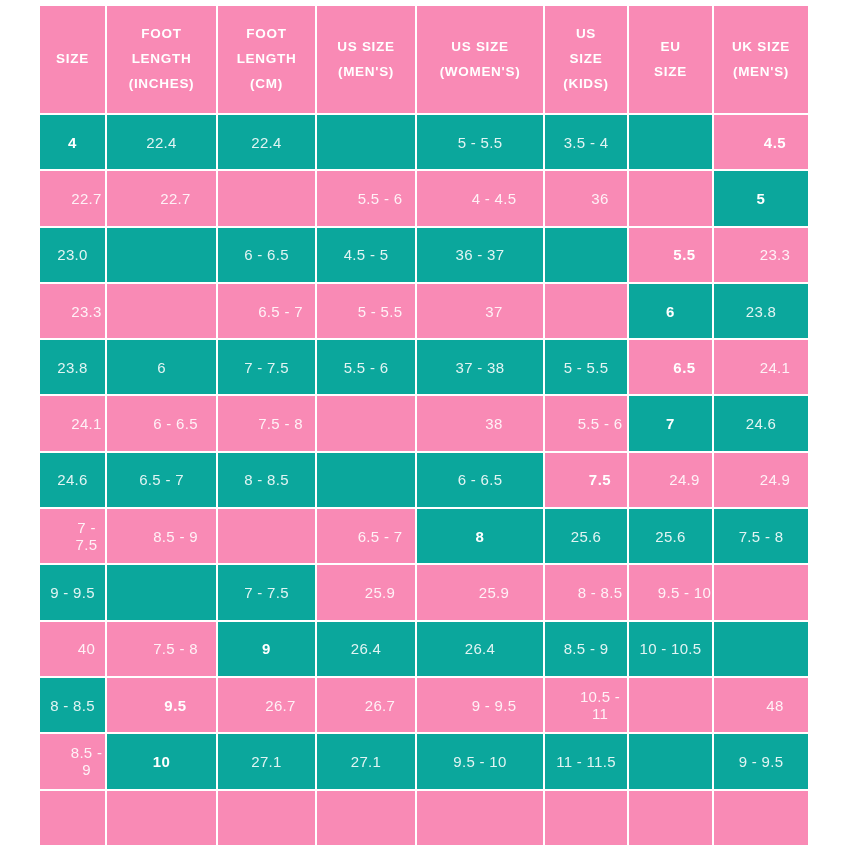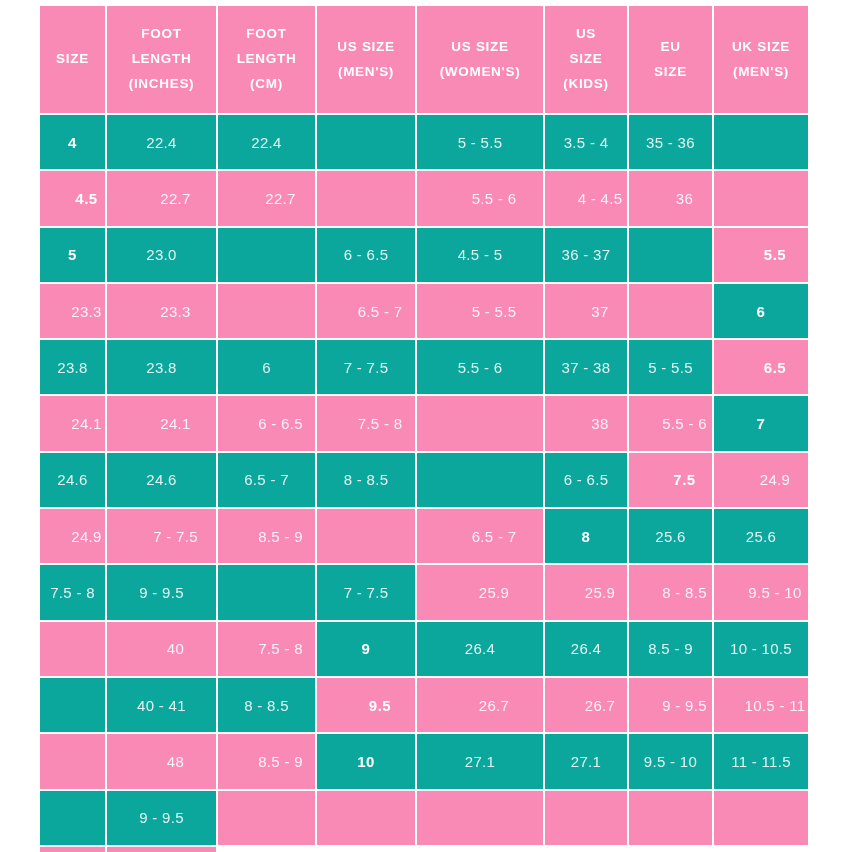--- a/index.html
+++ b/index.html
@@ -67,21 +67,20 @@
     <div class="cell th">EU
 SIZE</div>
     <div class="cell th">UK SIZE
 (MEN'S)</div>
     <div class="cell teal size-col">4</div>
     <div class="cell teal">22.4</div>
     <div class="cell teal">22.4</div>
     <div class="cell teal"></div>
     <div class="cell teal">5 - 5.5</div>
     <div class="cell teal">3.5 - 4</div>
-    <div class="cell teal">35 - 36</div>
     <div class="cell teal"></div>
     <div class="cell pink size-col">4.5</div>
     <div class="cell pink">22.7</div>
     <div class="cell pink">22.7</div>
     <div class="cell pink"></div>
     <div class="cell pink">5.5 - 6</div>
     <div class="cell pink">4 - 4.5</div>
     <div class="cell pink">36</div>
     <div class="cell pink"></div>
     <div class="cell teal size-col">5</div>
@@ -142,21 +141,20 @@
     <div class="cell pink">9.5 - 10</div>
     <div class="cell pink"></div>
     <div class="cell pink">40</div>
     <div class="cell pink">7.5 - 8</div>
     <div class="cell teal size-col">9</div>
     <div class="cell teal">26.4</div>
     <div class="cell teal">26.4</div>
     <div class="cell teal">8.5 - 9</div>
     <div class="cell teal">10 - 10.5</div>
     <div class="cell teal"></div>
-    <div class="cell teal">40 - 41</div>
     <div class="cell teal">8 - 8.5</div>
     <div class="cell pink size-col">9.5</div>
     <div class="cell pink">26.7</div>
     <div class="cell pink">26.7</div>
     <div class="cell pink">9 - 9.5</div>
     <div class="cell pink">10.5 - 11</div>
     <div class="cell pink"></div>
     <div class="cell pink">48</div>
     <div class="cell pink">8.5 - 9</div>
     <div class="cell teal size-col">10</div>

